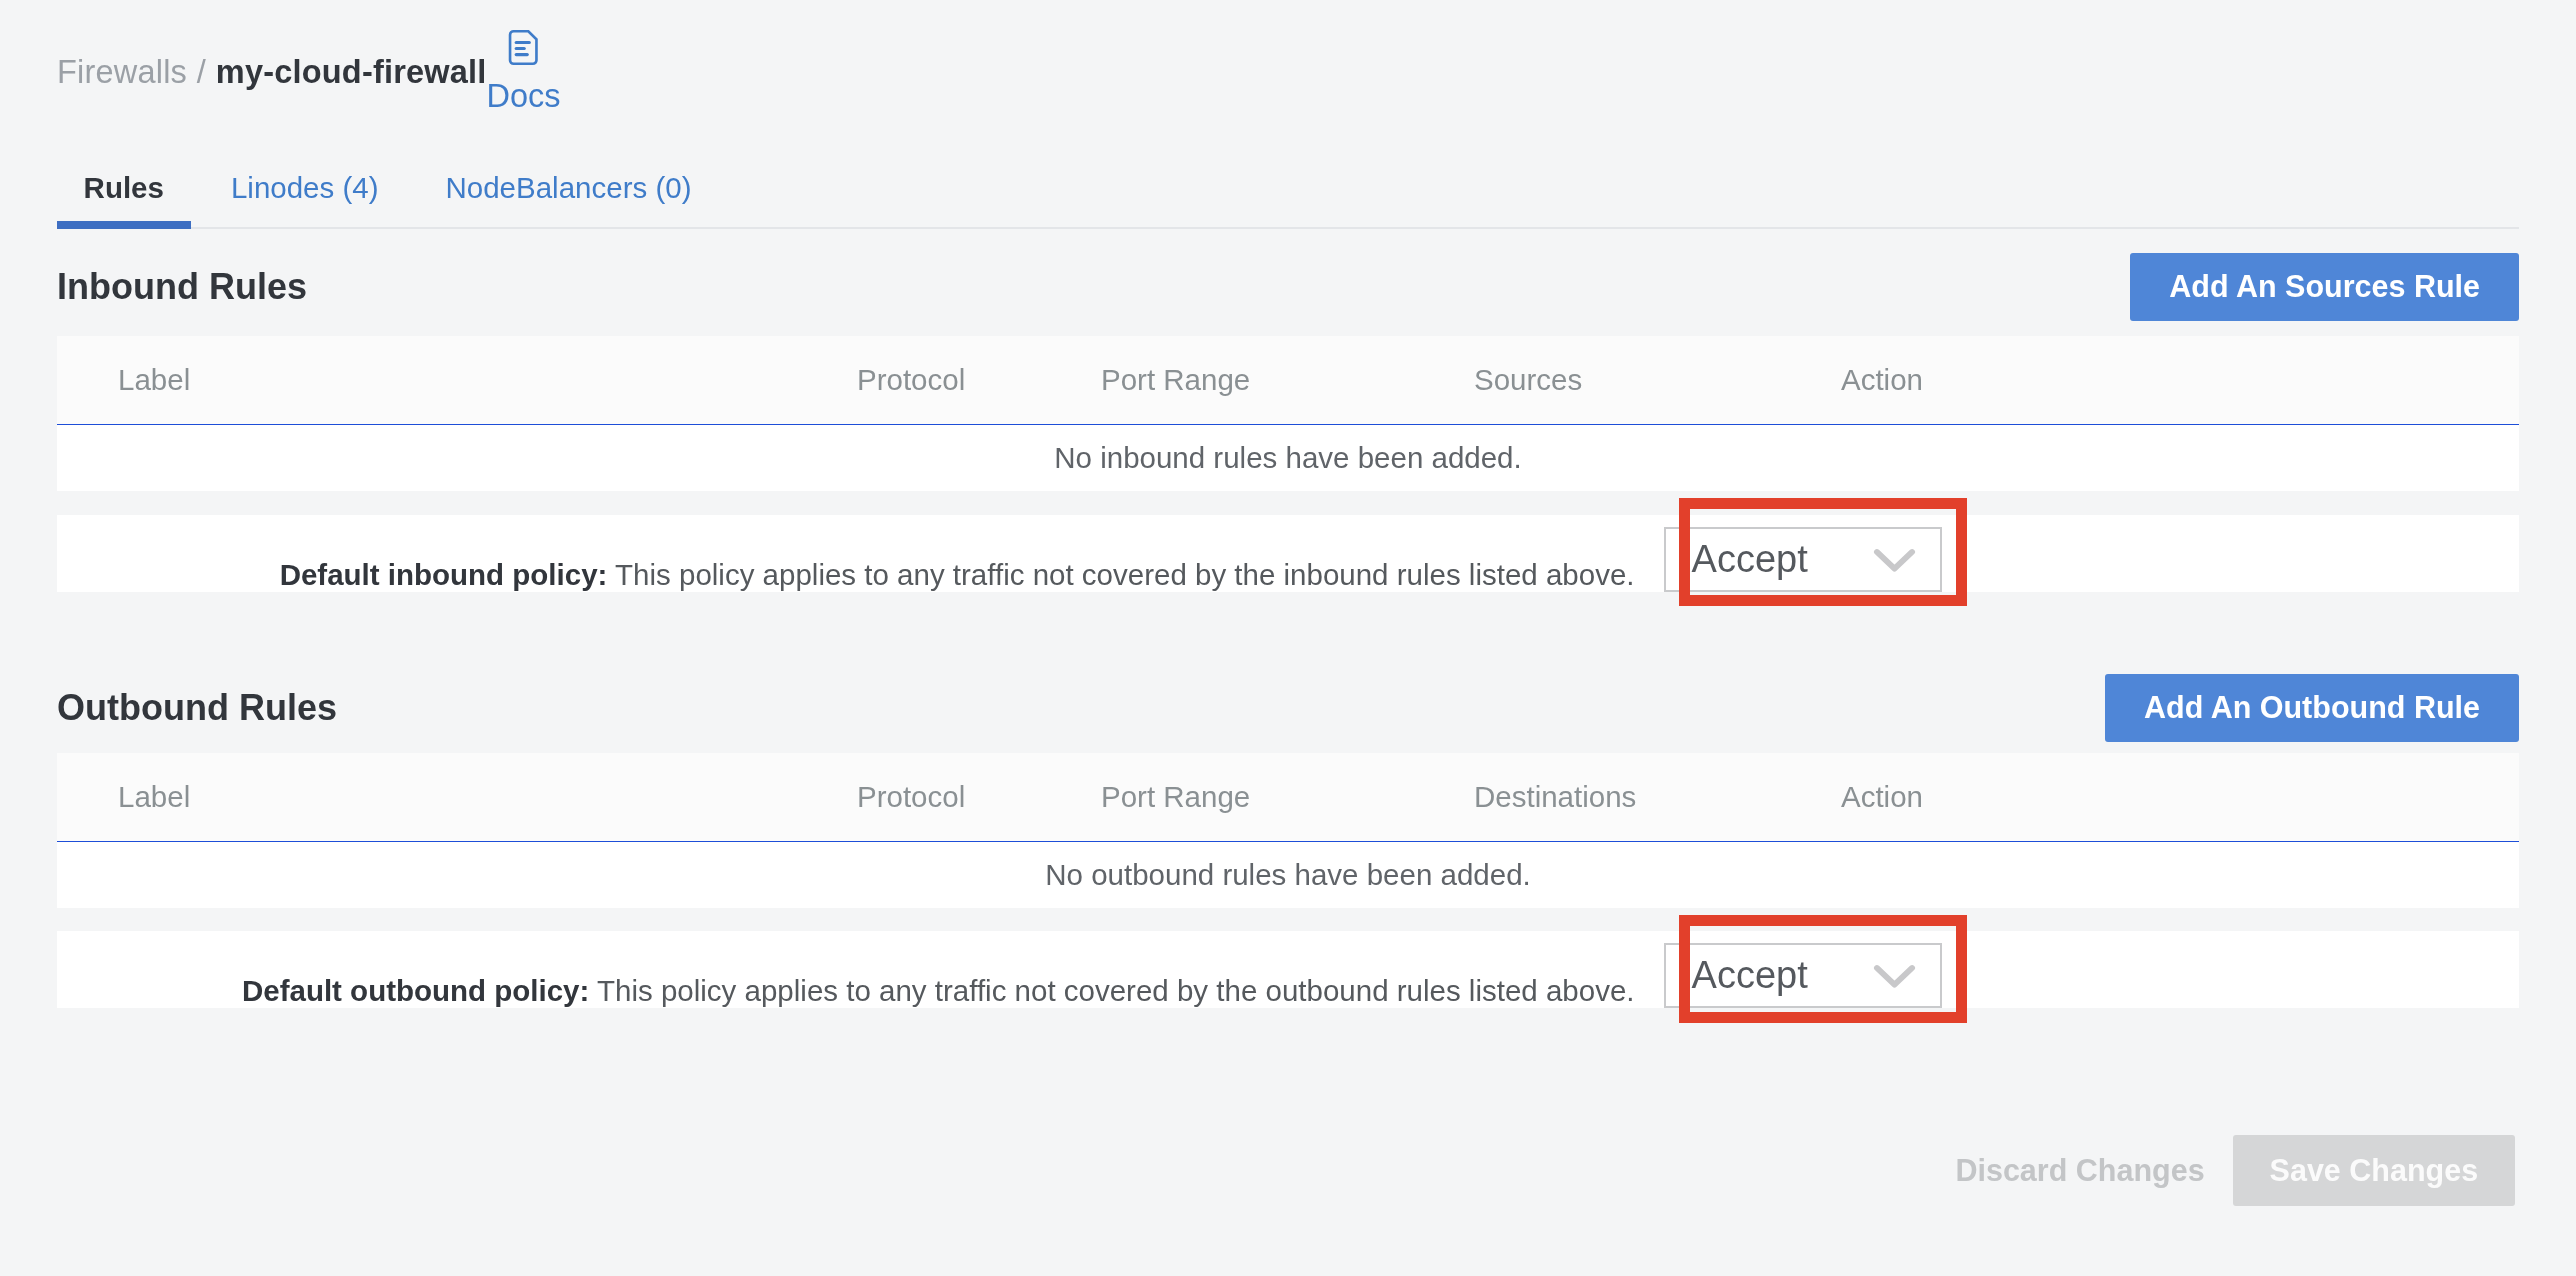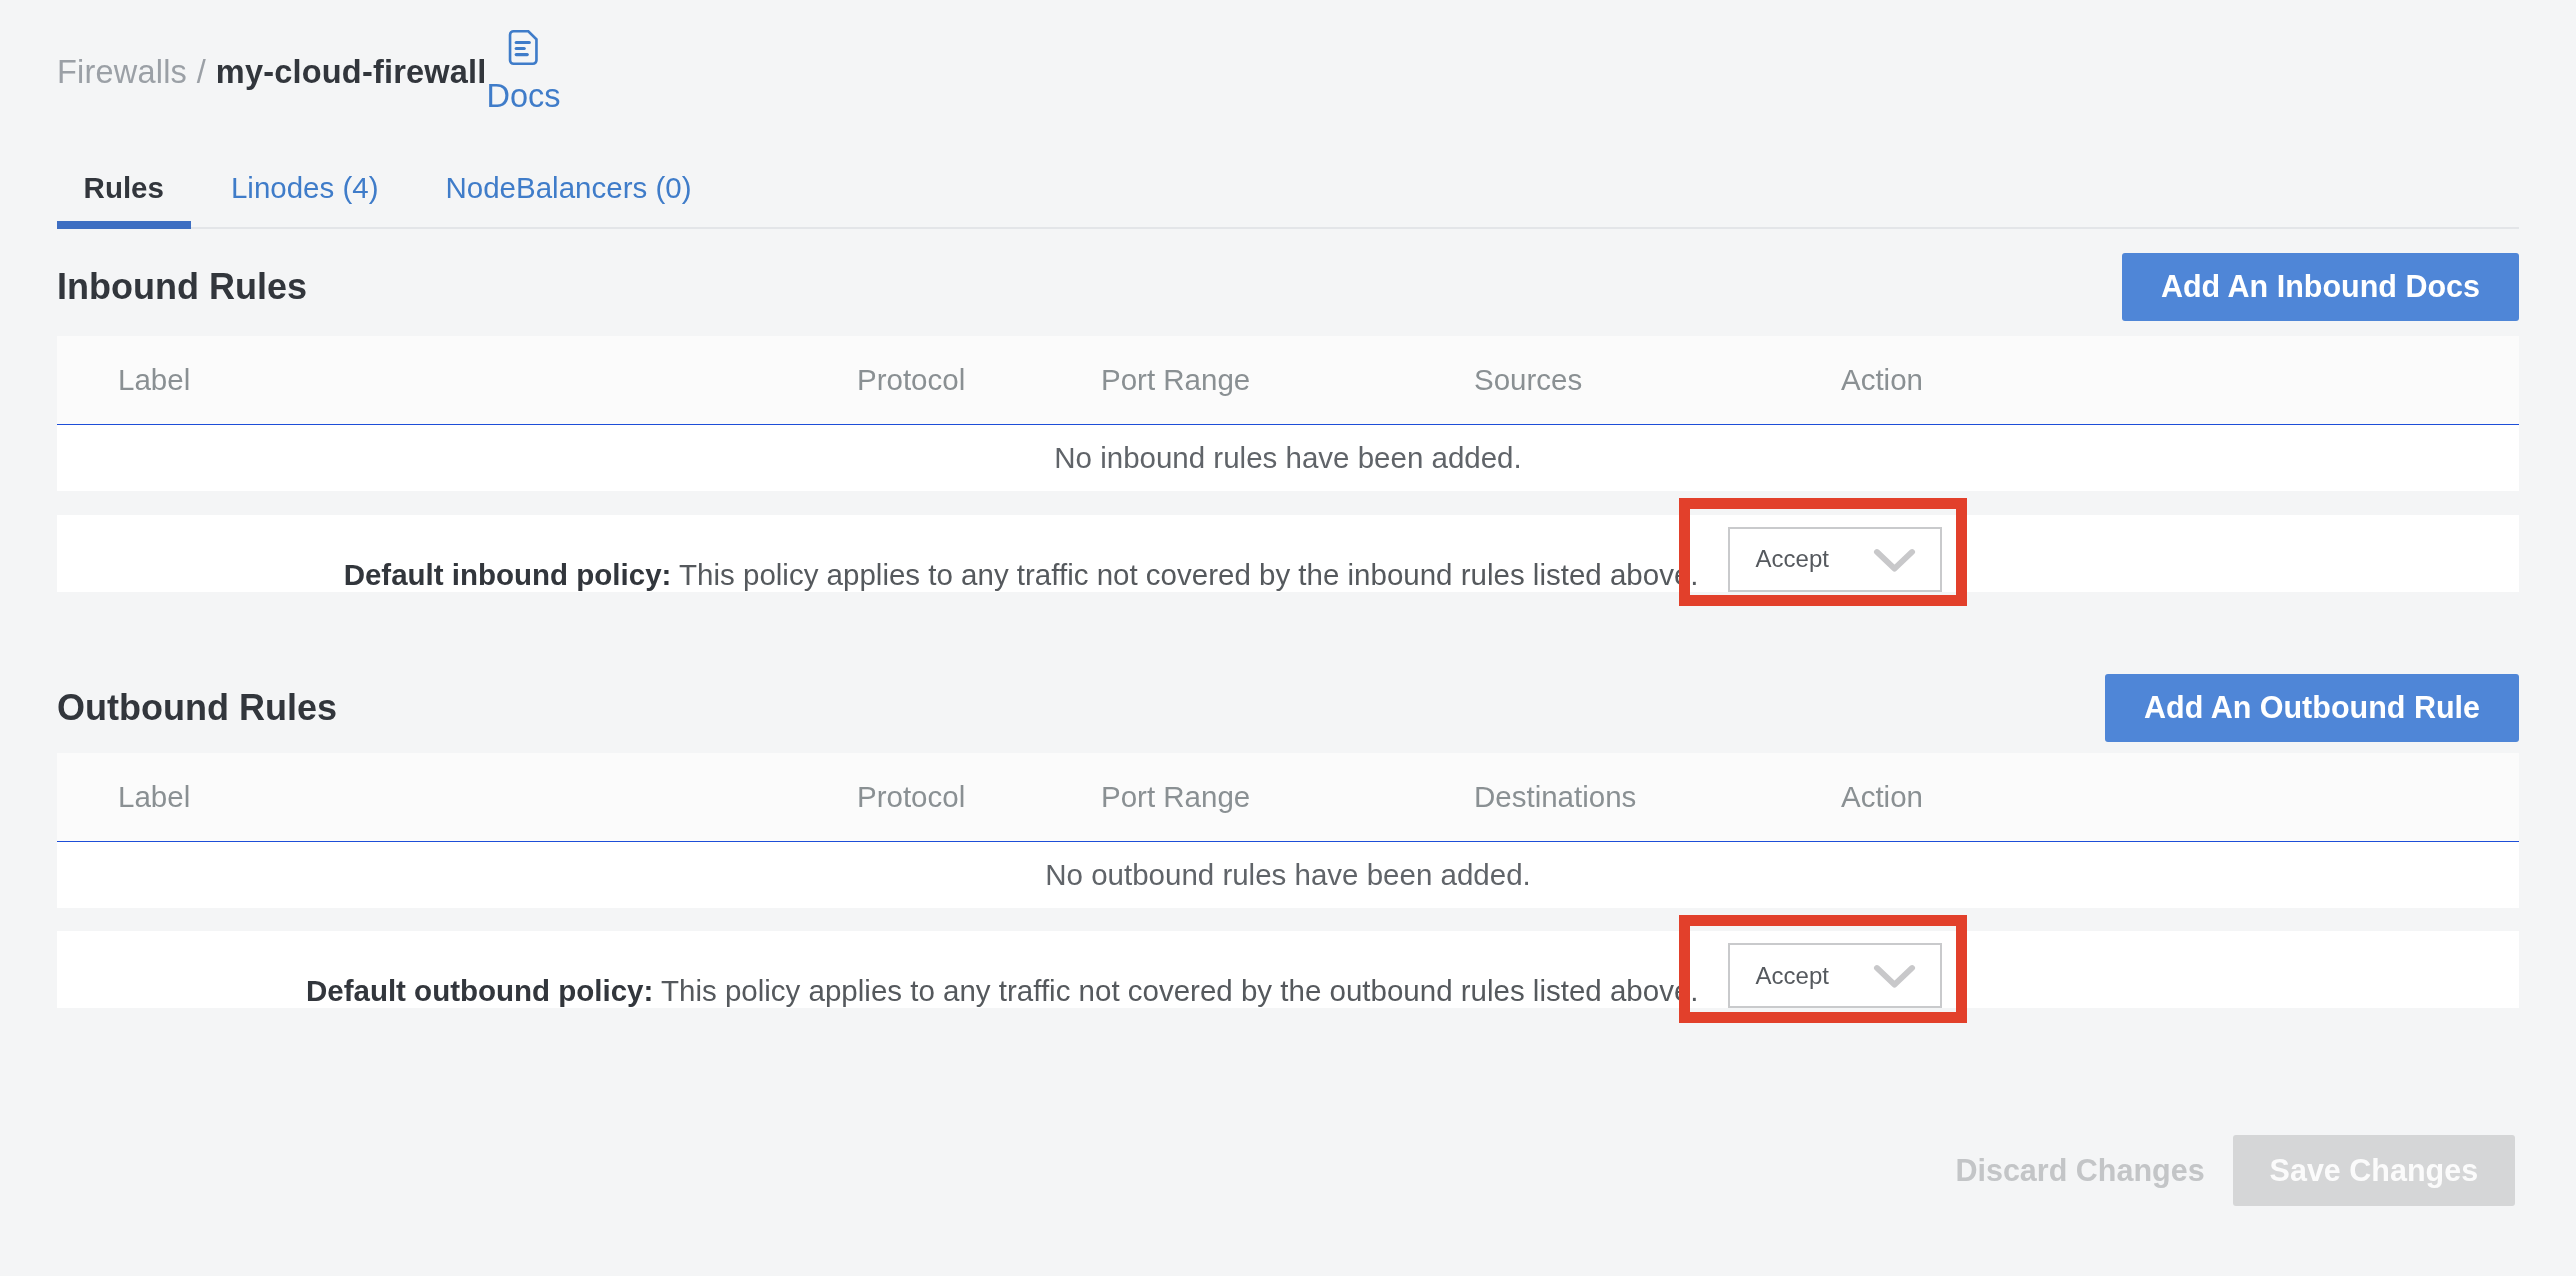--- a/index.html
+++ b/index.html
@@ -41,23 +41,23 @@
   .thead { height: 89px; background: #fbfbfb; display: grid;
            grid-template-columns: 739px 244px 373px 367px auto;
            align-items: center; padding-left: 61px;
            border-bottom: 1px solid #1d4ed8;
            color: #8a9093; font-size: 29.5px; }
   .row-empty { height: 66px; background: #ffffff; display: flex; align-items: center; justify-content: center;
                color: #606469; font-size: 29.5px; }
   .row-policy { margin-top: 23.6px; height: 77px; background: #ffffff; display: flex; align-items: flex-end; position: relative; }
   .policy-text { margin-left: auto; margin-right: 29.5px; font-size: 29.5px; color: #55595d; white-space: nowrap; }
   .policy-text .bold { font-weight: 700; color: #32363c; }
-  .policy-select { width: 214px; height: 65px; background: #fff; border: 2px solid #c9cacc;
+  .policy-select { width: 278px; height: 65px; background: #fff; border: 2px solid #c9cacc;
                    margin-right: 577px; display: flex; align-items: center; padding-left: 25.6px;
-                   font-size: 24px; color: #55595e; position: relative; cursor: pointer; flex: none; }
+                   font-size: 38px; color: #55595e; position: relative; cursor: pointer; flex: none; }
   .policy-select svg { position: absolute; right: 23.6px; top: 50%; margin-top: -11.8px; }
 
   
   .red-box { position: absolute; left: 1622px; top: -16.7px; width: 288px; height: 108px;
              border: 11.8px solid #e2402b; pointer-events: none; z-index: 5; }
 
   
   .footer-actions { margin-top: 131px; height: 63px; display: flex; justify-content: flex-end; align-items: center; }
   .discard { font-size: 30.5px; font-weight: 600; color: #c3c5c7; margin-right: 28px; cursor: default; }
   .btn-disabled { height: 71px; padding: 0 37px; background: #d5d6d7; color: #fbfbfb; font-size: 30.5px; font-weight: 700;
@@ -84,21 +84,21 @@
   </div>
 
   <div class="tabs">
     <div class="tab active">Rules</div>
     <div class="tab">Linodes (4)</div>
     <div class="tab">NodeBalancers (0)</div>
   </div>
 
   <div class="section-header">
     <h2 class="section-title">Inbound Rules</h2>
-    <button class="btn-primary">Add An Inbound Docs</button>
+    <button class="btn-primary">Add An Sources Rule</button>
   </div>
 
   <div class="rules-table">
     <div class="thead">
       <span>Label</span>
       <span>Protocol</span>
       <span>Port Range</span>
       <span>Sources</span>
       <span>Action</span>
     </div>

